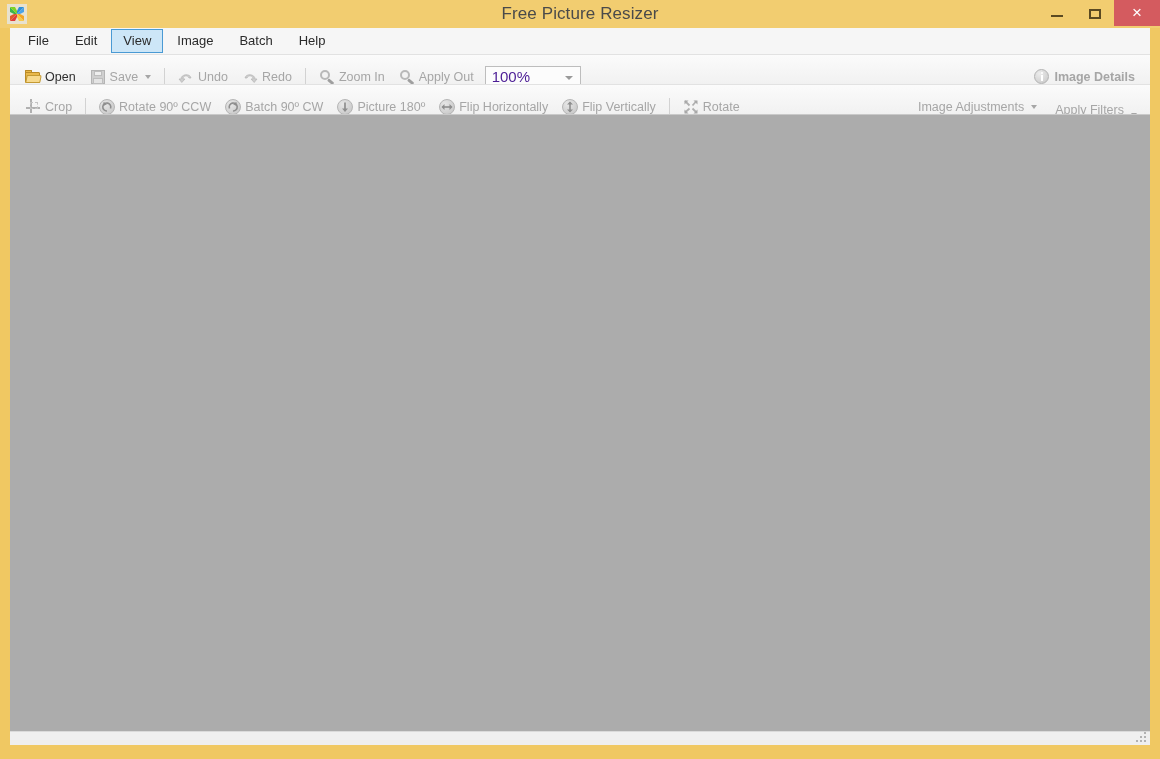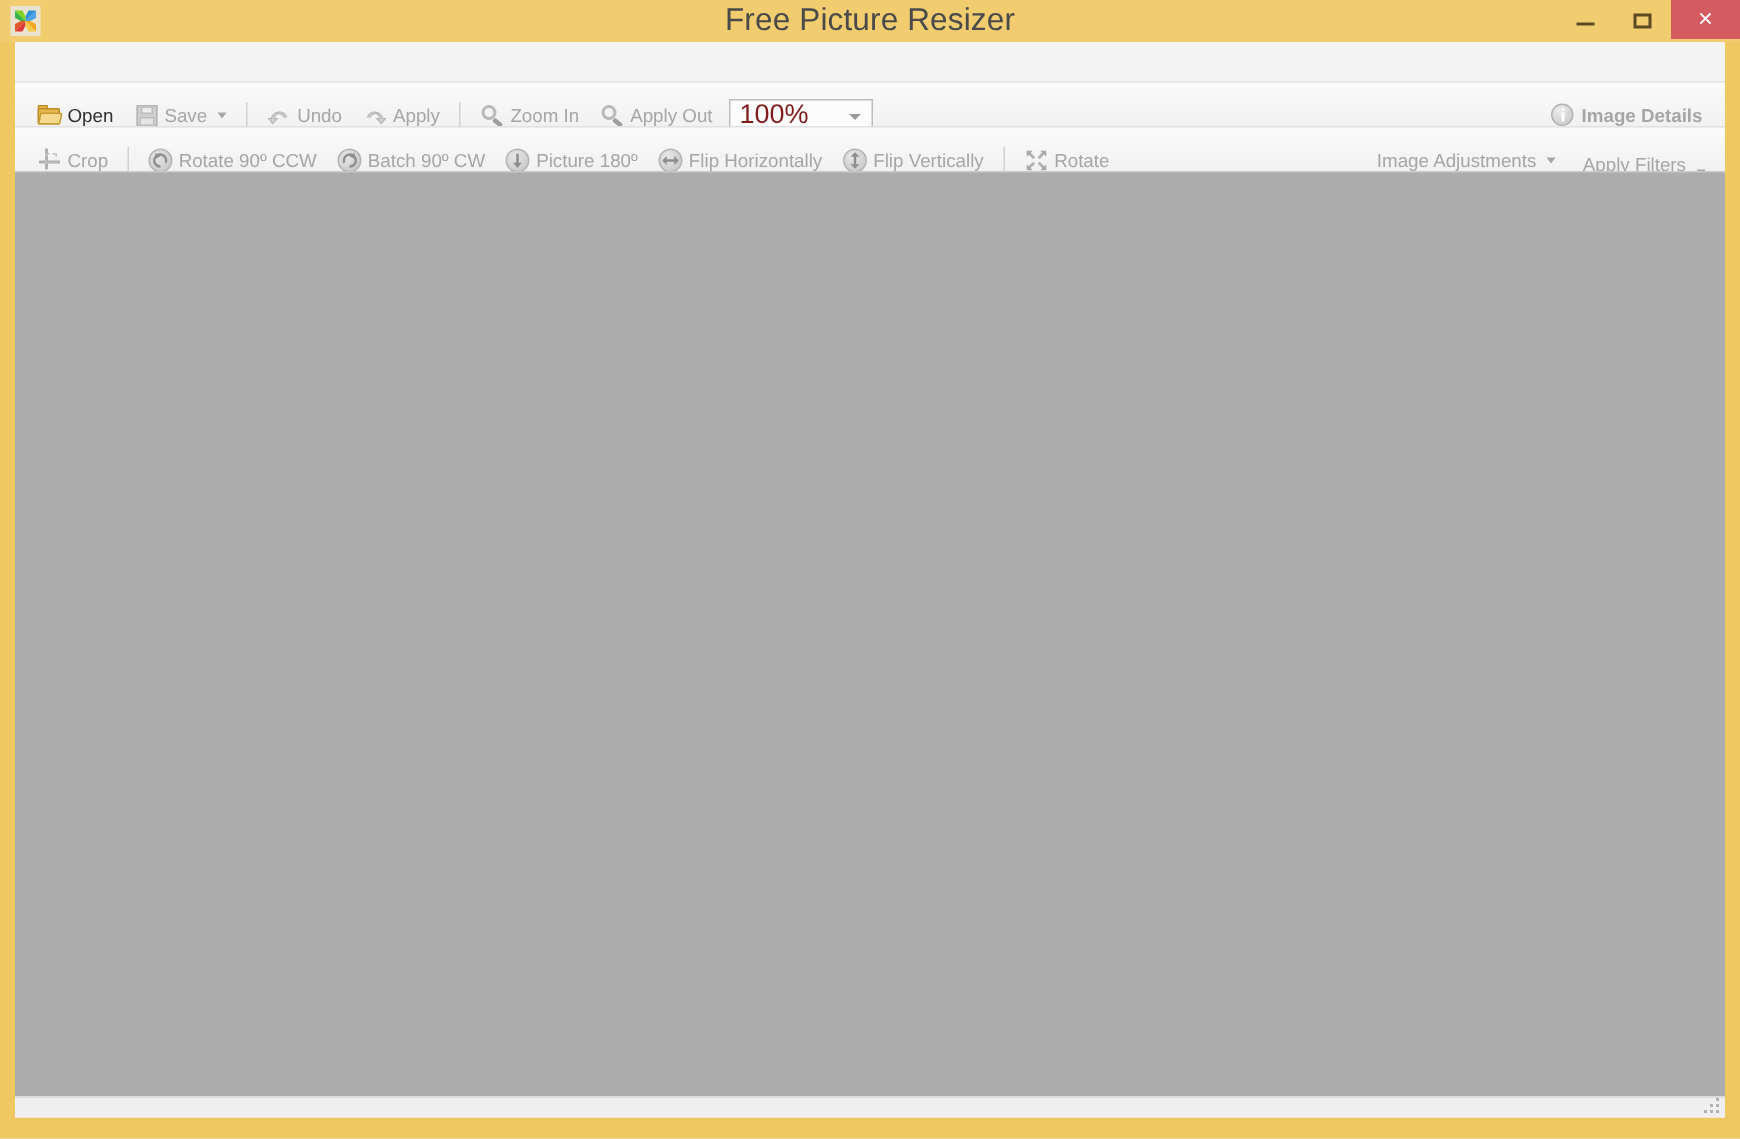--- a/index.html
+++ b/index.html
@@ -38,21 +38,21 @@
     left: 6px; top: 3px;
     width: 22px; height: 22px;
   }
   .title-text {
     position: absolute;
     left: 0; top: 0;
     width: 1160px;
     height: 28px;
     line-height: 28px;
     text-align: center;
-    font-size: 21px;
+    font-size: 17px;
     color: #4a4a4a;
     letter-spacing: 0.1px;
   }
   .win-btns {
     position: absolute;
     right: 0; top: 0;
     height: 28px;
     display: flex;
     align-items: stretch;
   }
@@ -305,22 +305,22 @@
     height: 22px;
     margin-left: 4px;
     background: #fcfcfc;
     border: 1px solid #bdbdbd;
     box-sizing: border-box;
     display: flex;
     align-items: center;
     position: relative;
   }
   .combo .cval {
-    font-size: 18px;
-    color: #7f1d1d;
+    font-size: 15px;
+    color: #4c1d95;
     padding-left: 6px;
   }
   .combo .carrow {
     position: absolute;
     right: 7px; top: 9px;
     width: 0; height: 0;
     border-left: 4px solid transparent;
     border-right: 4px solid transparent;
     border-top: 4px solid #9a9a9a;
   }
@@ -399,20 +399,28 @@
         <span class="glyph-max"></span>
       </div>
       <div class="win-btn close">
         <span class="glyph-close">×</span>
       </div>
     </div>
   </div>
 
   <div class="client">
 
+    <div class="menubar">
+      <div class="menu-item">File</div>
+      <div class="menu-item">Edit</div>
+      <div class="menu-item active">View</div>
+      <div class="menu-item">Image</div>
+      <div class="menu-item">Batch</div>
+      <div class="menu-item">Help</div>
+    </div>
 
     <div class="toolbar row1">
 
       <div class="tb-btn enabled">
         <span class="ic ic-folder">
           <span class="f-tab"></span>
             <span class="f-back"></span>
             <span class="f-front"></span>
         </span>
         <span class="lbl">Open</span>
@@ -438,21 +446,21 @@
         </span>
         <span class="lbl">Undo</span>
       </div>
 
       <div class="tb-btn">
         <span class="ic ic-arrow">
           <svg width="16" height="16" viewBox="0 0 16 16">
             <path d="M13 10 C13 5, 4 4, 3 9 L5 9 C6 6, 11 6, 11 10 L9 10 L12.2 13.5 L15 10 Z" fill="#cdcdcd" stroke="#b5b5b5" stroke-width="0.7"></path>
           </svg>
         </span>
-        <span class="lbl">Apply</span>
+        <span class="lbl">Redo</span>
       </div>
 
       <div class="tb-sep"></div>
 
       <div class="tb-btn">
         <span class="ic ic-mag">
           <span class="m-handle"></span>
             <span class="m-circle"></span>
         </span>
         <span class="lbl">Zoom In</span>

